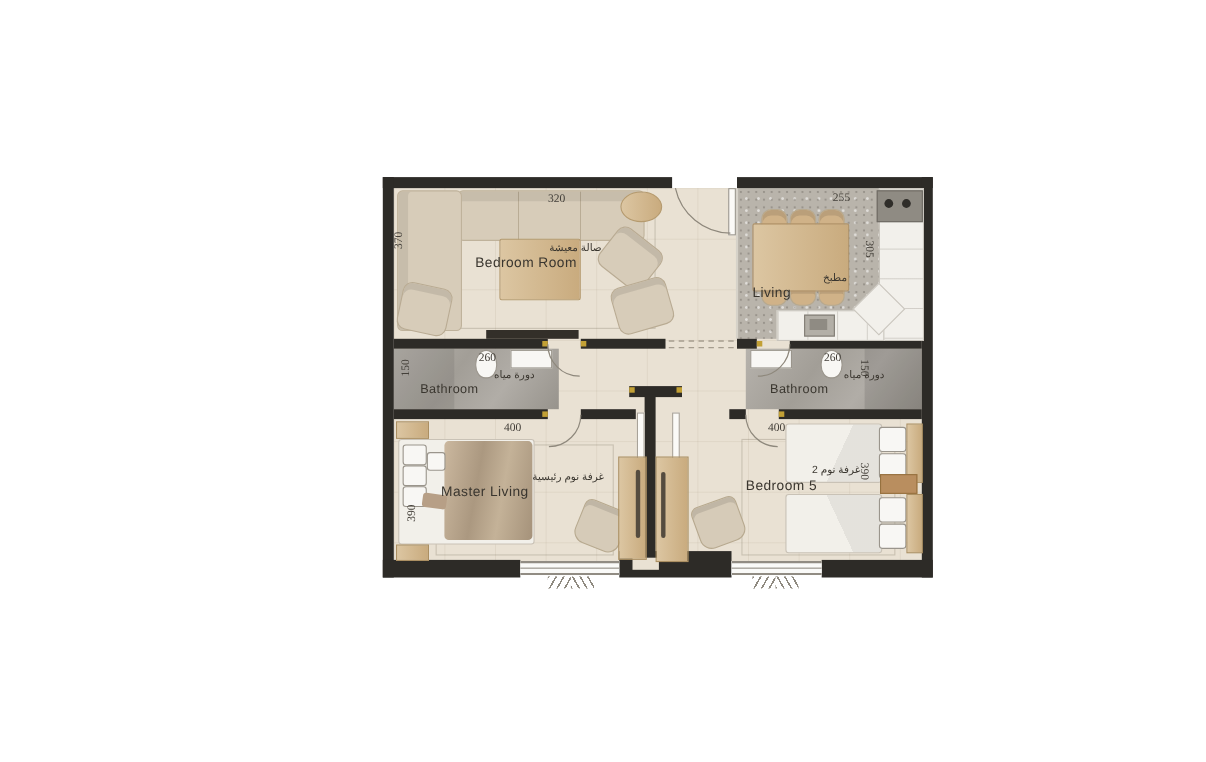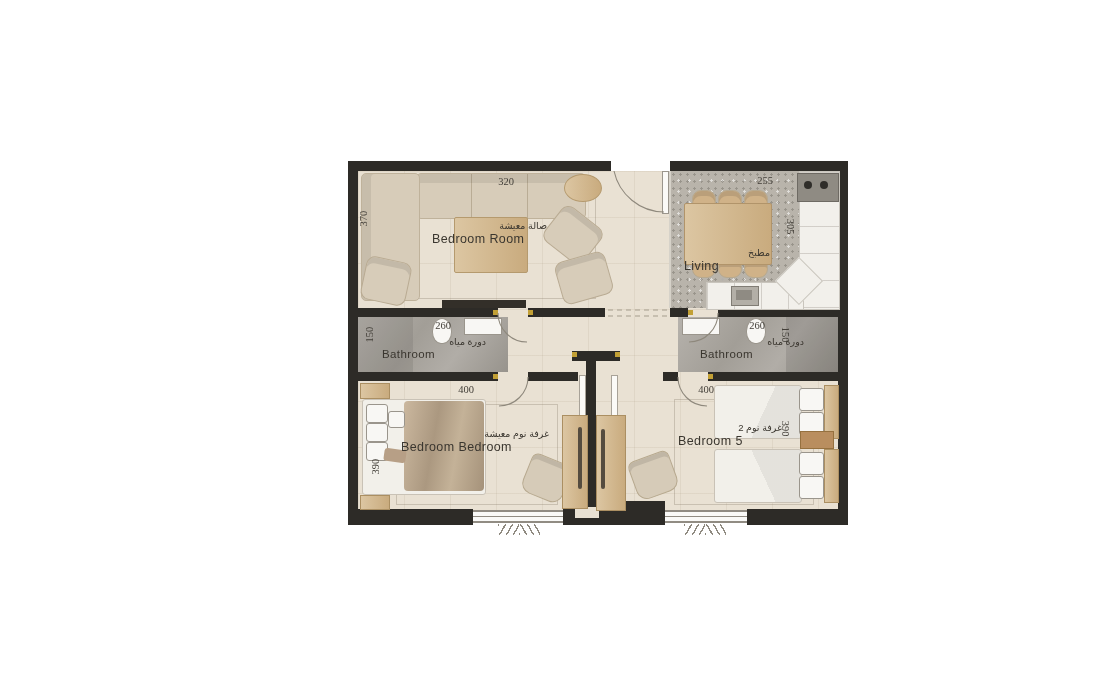--- a/index.html
+++ b/index.html
@@ -197,22 +197,22 @@
     </div>
     <div class="room-label small" style="left:34px;top:176px;width:104px;">
       <div class="ar">دورة مياه</div>
       <div class="en">Bathroom</div>
     </div>
     <div class="room-label small" style="left:352px;top:176px;width:104px;">
       <div class="ar">دورة مياه</div>
       <div class="en">Bathroom</div>
     </div>
     <div class="room-label" style="left:53px;top:268px;width:148px;">
-      <div class="ar">غرفة نوم معيشة</div>
-      <div class="en">Bedroom Bedroom</div>
+      <div class="ar">غرفة نوم رئيسية</div>
+      <div class="en">Master Living</div>
     </div>
     <div class="room-label" style="left:330px;top:262px;width:104px;">
       <div class="ar">غرفة نوم 2</div>
       <div class="en">Bedroom 5</div>
     </div>
 
     <div class="dim" style="left:140px;top:15px;width:36px;">320</div>
     <div class="dim" style="left:2px;top:52px;width:26px;transform:rotate(-90deg);">370</div>
     <div class="dim" style="left:399px;top:14px;width:36px;">255</div>
     <div class="dim" style="left:427px;top:60px;width:30px;transform:rotate(90deg);">305</div>

